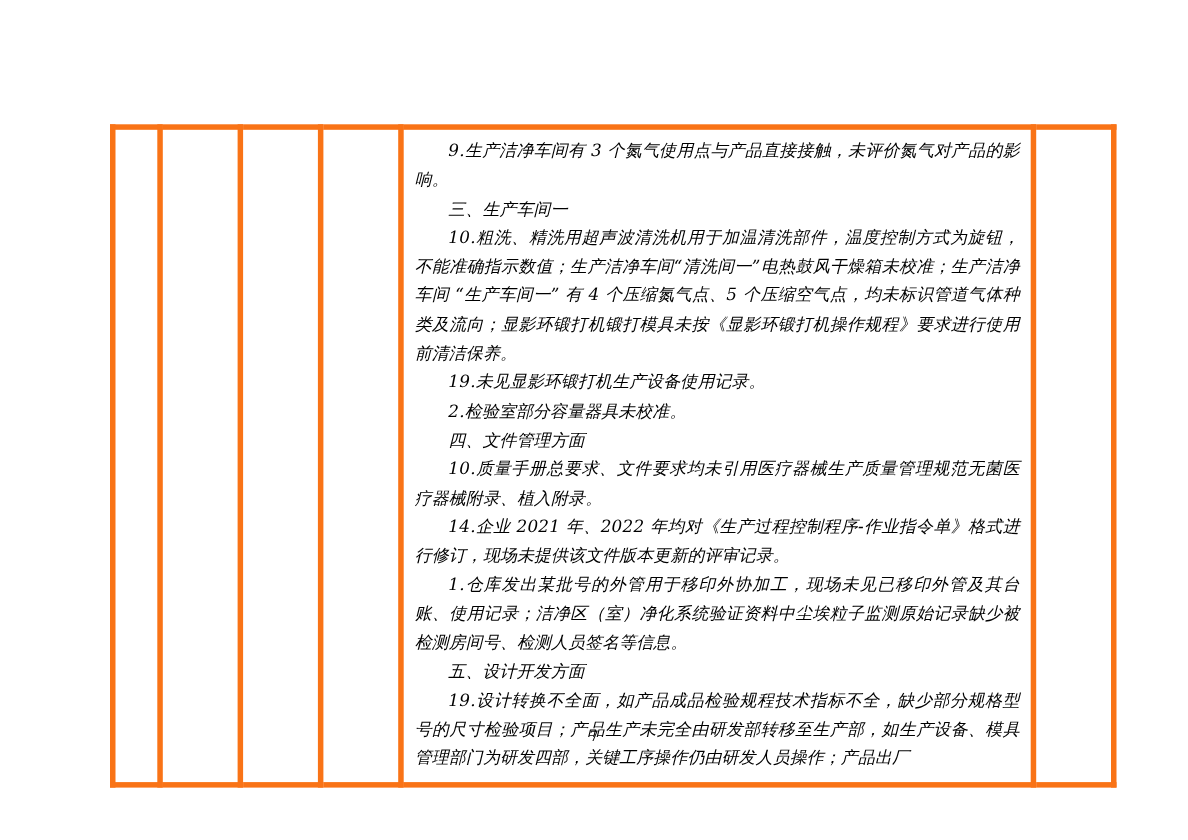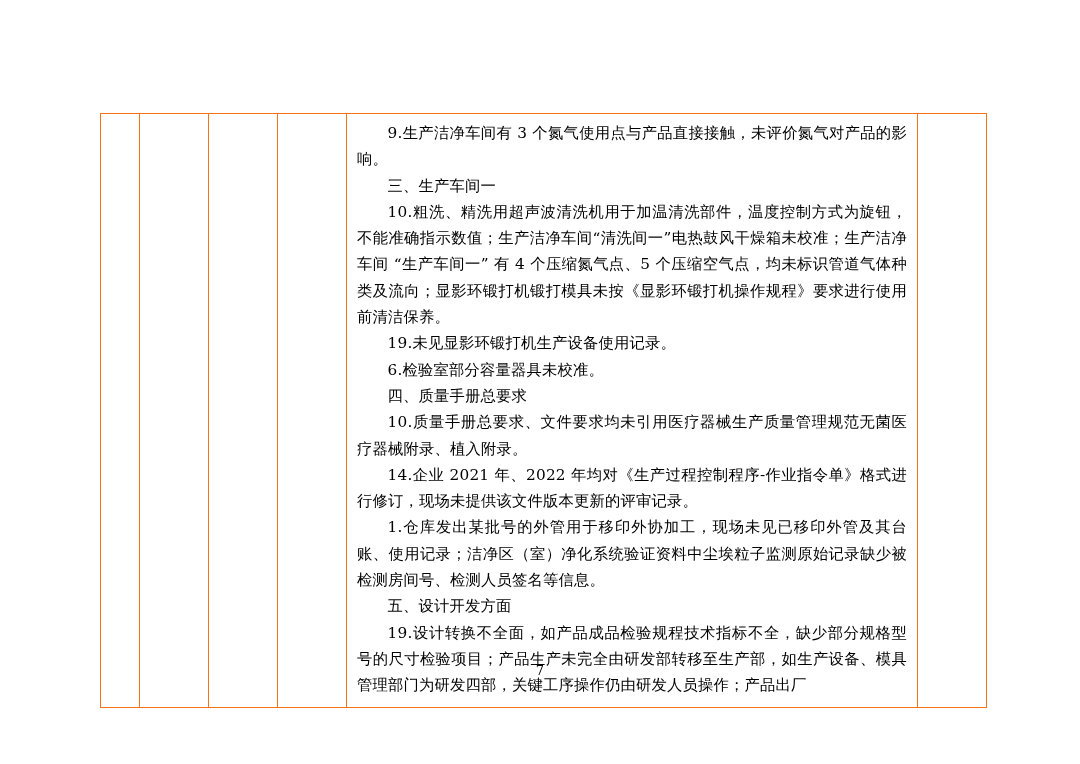--- a/index.html
+++ b/index.html
@@ -28,23 +28,24 @@
   
   .doc-table {
     position: absolute;
     left: 100px;
     top: 113px;
     width: 880px;
     border-collapse: collapse;
     table-layout: fixed;
   }
   .doc-table td {
-    border: 1px solid #f97316;
+    border: 5px solid #f97316;
     vertical-align: top;
     padding: 0;
+    font-style: italic;
   }
 
   .col-a { width: 38px; }
   .col-b { width: 68px; }
   .col-c { width: 68px; }
   .col-d { width: 68px; }
   .col-e { width: 570px; }
   .col-f { width: 68px; }
 
   .content-cell {
@@ -85,22 +86,22 @@
       <td class="col-a"></td>
       <td class="col-b"></td>
       <td class="col-c"></td>
       <td class="col-d"></td>
       <td class="col-e">
         <div class="content-cell">
           <p class="para indent">9.生产洁净车间有 3 个氮气使用点与产品直接接触，未评价氮气对产品的影响。</p>
           <p class="para indent">三、生产车间一</p>
           <p class="para indent">10.粗洗、精洗用超声波清洗机用于加温清洗部件，温度控制方式为旋钮，不能准确指示数值；生产洁净车间“清洗间一”电热鼓风干燥箱未校准；生产洁净车间 “生产车间一” 有 4 个压缩氮气点、5 个压缩空气点，均未标识管道气体种类及流向；显影环锻打机锻打模具未按《显影环锻打机操作规程》要求进行使用前清洁保养。</p>
           <p class="para indent">19.未见显影环锻打机生产设备使用记录。</p>
-          <p class="para indent">6.检验室部分容量器具未校准。</p>
-          <p class="para indent">四、质量手册总要求</p>
+          <p class="para indent">2.检验室部分容量器具未校准。</p>
+          <p class="para indent">四、文件管理方面</p>
           <p class="para indent">10.质量手册总要求、文件要求均未引用医疗器械生产质量管理规范无菌医疗器械附录、植入附录。</p>
           <p class="para indent">14.企业 2021 年、2022 年均对《生产过程控制程序-作业指令单》格式进行修订，现场未提供该文件版本更新的评审记录。</p>
           <p class="para indent">1.仓库发出某批号的外管用于移印外协加工，现场未见已移印外管及其台账、使用记录；洁净区（室）净化系统验证资料中尘埃粒子监测原始记录缺少被检测房间号、检测人员签名等信息。</p>
           <p class="para indent">五、设计开发方面</p>
           <p class="para indent">19.设计转换不全面，如产品成品检验规程技术指标不全，缺少部分规格型号的尺寸检验项目；产品生产未完全由研发部转移至生产部，如生产设备、模具管理部门为研发四部，关键工序操作仍由研发人员操作；产品出厂</p>
         </div>
       </td>
       <td class="col-f"></td>
     </tr>
   </tbody>

